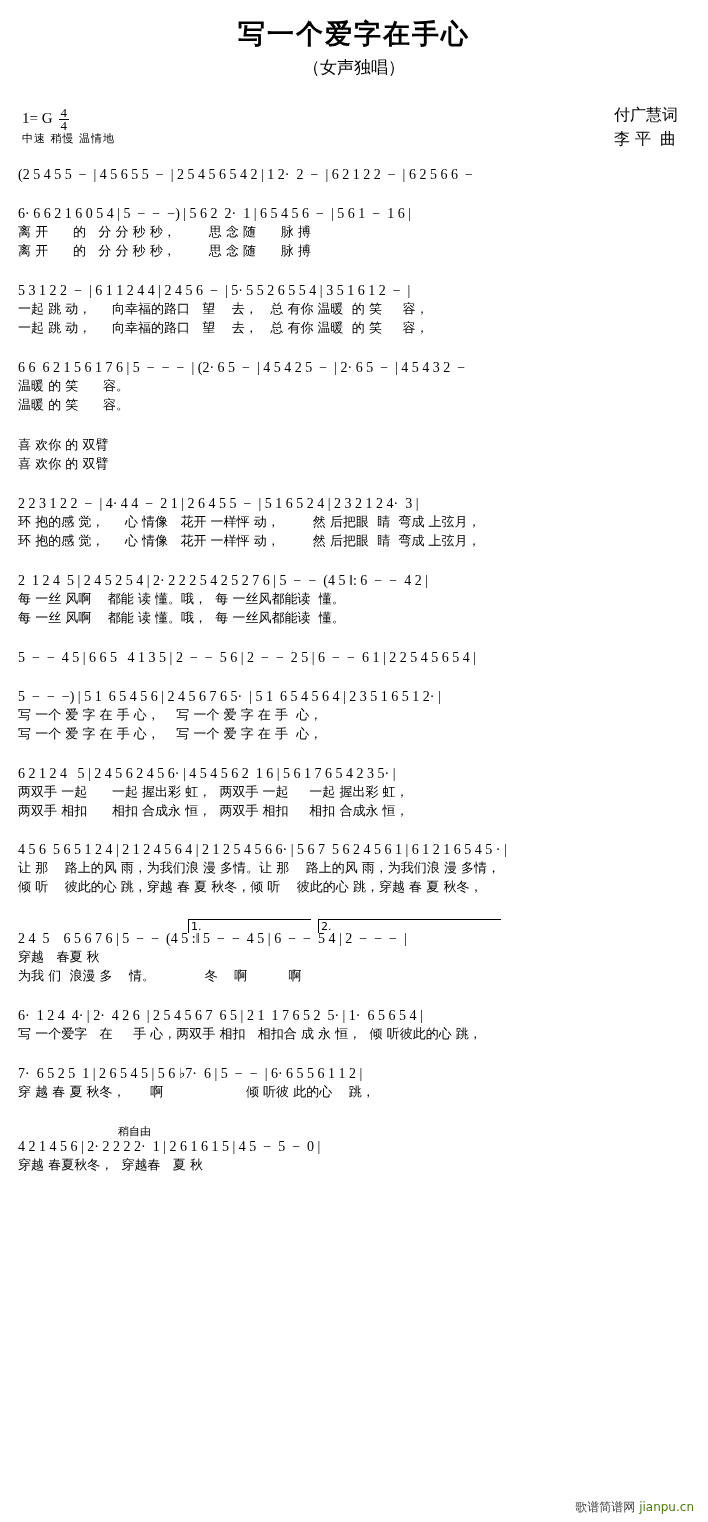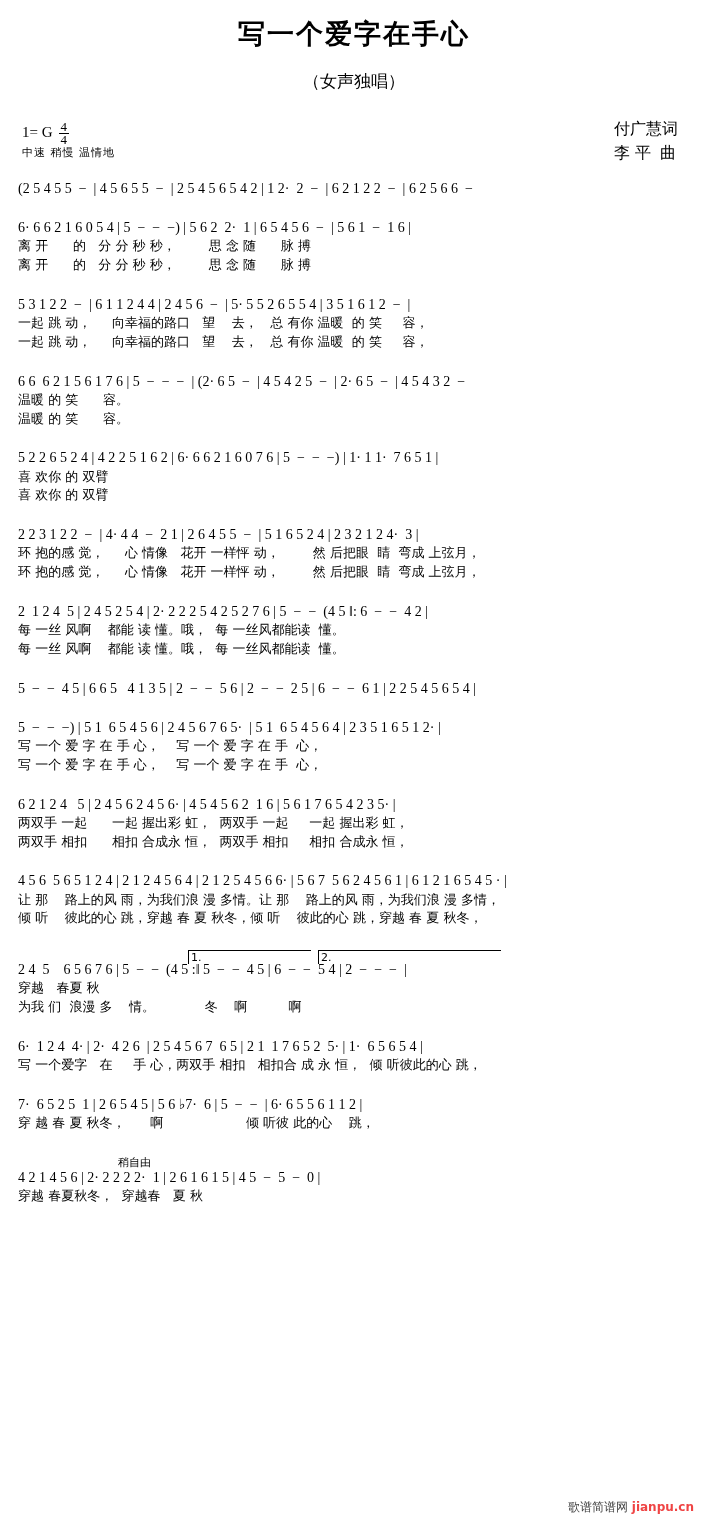--- a/index.html
+++ b/index.html
@@ -20,21 +20,21 @@
     text-align:center;
     font-family:"DejaVu Sans", sans-serif;
     font-weight:bold;
     font-size:27px;
     letter-spacing:2px;
     margin:16px 0 0 0;
   }
   .subtitle{
     text-align:center;
     font-size:17px;
-    margin-top:18px;
+    margin-top:4px;
     font-family:"DejaVu Sans", sans-serif;
   }
   .meta{
     position:relative;
     height:56px;
     margin-top:22px;
   }
   .key{
     position:absolute;
     left:22px; top:6px;
@@ -93,21 +93,21 @@
   .spacer{height:12px;}
   
   .footer{
     position:absolute;
     right:14px;
     bottom:6px;
     font-size:12px;
     font-family:"DejaVu Sans", sans-serif;
     color:#444;
   }
-  .footer .red{color:#ef4444;font-weight:bold;margin-top:44px;}
+  .footer .red{color:#4d7c0f;font-weight:normal;margin-top:44px;}
 </style>
 </head>
 <body>
 
 <div class="page">
 
   <div class="title">写一个爱字在手心</div>
   <div class="subtitle">（女声独唱）</div>
 
   <div class="meta">
@@ -138,21 +138,20 @@
         <div class="lyric second">一起 跳 动，     向幸福的路口   望    去，   总 有你 温暖  的 笑     容，</div>
         <div class="spacer"></div>
       </div>
       <div class="system">
         <div class="notes">6 6  6 2 1 5 6 1 7 6 | 5  −  −  −  | (2· 6 5  −  | 4 5 4 2 5  −  | 2· 6 5  −  | 4 5 4 3 2  −</div>
         <div class="lyric">温暖 的 笑      容。</div>
         <div class="lyric second">温暖 的 笑      容。</div>
         <div class="spacer"></div>
       </div>
       <div class="system">
-        <div class="notes">5 2 2 6 5 2 4 | 4 2 2 5 1 6 2 | 6· 6 6 2 1 6 0 7 6 | 5  −  −  −) | 1· 1 1·  7 6 5 1 |</div>
         <div class="lyric">喜 欢你 的 双臂</div>
         <div class="lyric second">喜 欢你 的 双臂</div>
         <div class="spacer"></div>
       </div>
       <div class="system">
         <div class="notes">2 2 3 1 2 2  −  | 4· 4 4  −  2 1 | 2 6 4 5 5  −  | 5 1 6 5 2 4 | 2 3 2 1 2 4·  3 |</div>
         <div class="lyric">环 抱的感 觉，     心 情像   花开 一样怦 动，        然 后把眼  睛  弯成 上弦月，</div>
         <div class="lyric second">环 抱的感 觉，     心 情像   花开 一样怦 动，        然 后把眼  睛  弯成 上弦月，</div>
         <div class="spacer"></div>
       </div>

